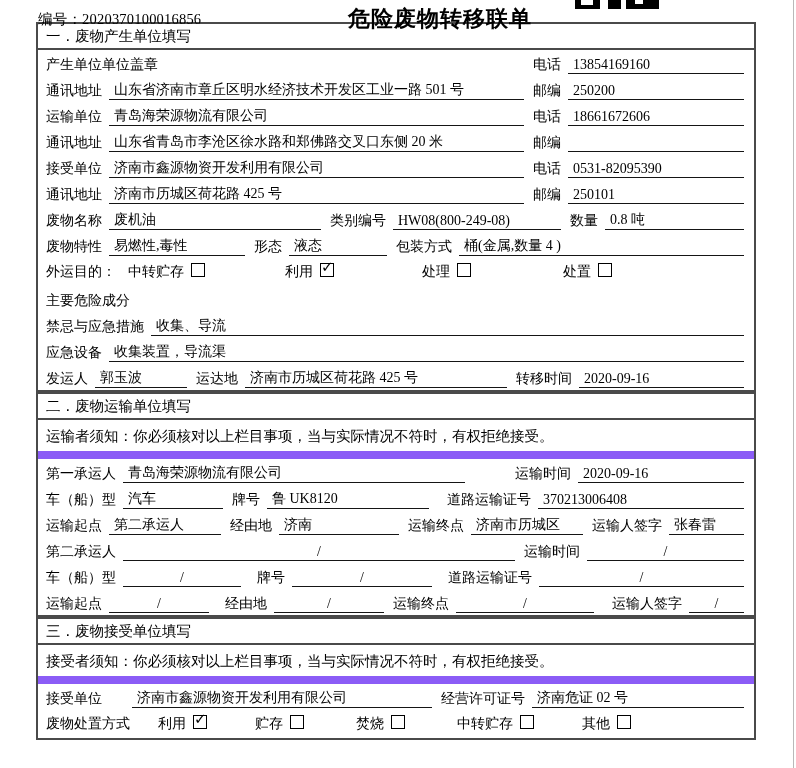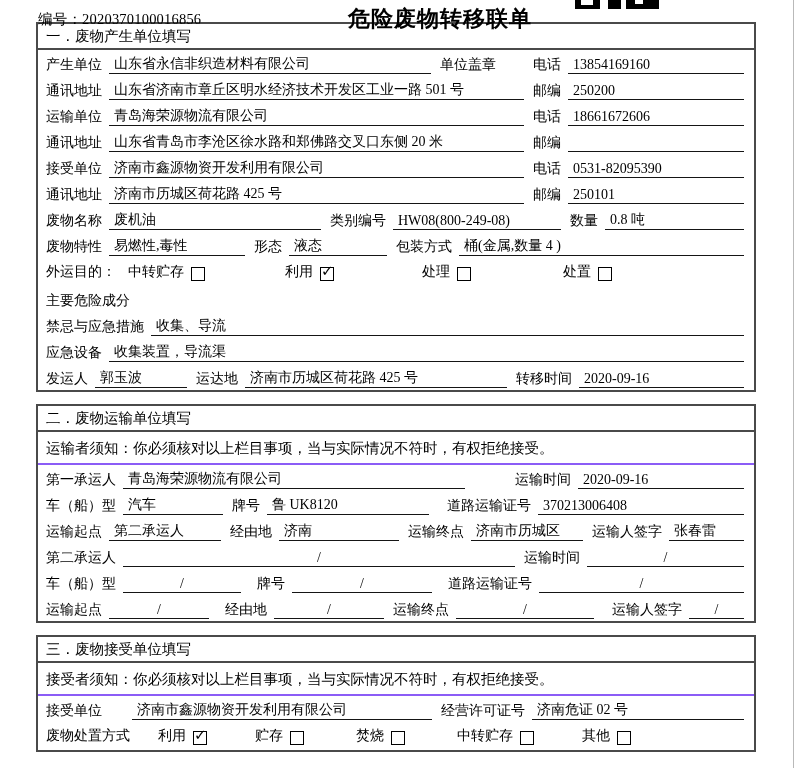--- a/index.html
+++ b/index.html
@@ -21,36 +21,36 @@
   
   .qr{position:absolute;left:575px;top:0;width:86px;height:10px;}
   .qr i{position:absolute;background:#000;top:0;}
   .qr .qa{left:0;width:25px;height:9px;}
   .qr .qa::after{content:"";position:absolute;left:6px;top:0;width:12px;height:5px;background:#fff;}
   .qr .qb{left:33px;width:13px;height:9px;}
   .qr .qc{left:51px;width:33px;height:9px;}
   .qr .qc::after{content:"";position:absolute;left:9px;top:0;width:8px;height:4px;background:#fff;}
   
   .form{margin:0 40px 0 36px;width:720px;}
-  .sec{border:2px solid #4a4a4a;background:#fff;box-sizing:border-box;margin-top:12px;}
+  .sec{border:2px solid #4a4a4a;background:#fff;box-sizing:border-box;margin-top:0;}
   .sec:first-child{margin-top:0;}
   .sec-hd{
     font-family:"DejaVu Sans","Liberation Sans",sans-serif;
     font-weight:400;font-size:14.5px;padding:3px 8px 2px;border-bottom:2px solid #4a4a4a;
   }
-  .notice{padding:7px 8px 5px;border-bottom:2px solid #8b5cf6;font-size:14.5px;}
+  .notice{padding:7px 8px 5px;border-bottom:8px solid #8b5cf6;font-size:14.5px;}
   .row{display:flex;align-items:flex-end;height:24px;padding:0 10px 2px 8px;}
   .row.ctr{align-items:center;padding-top:2px;}
   .lbl{white-space:nowrap;flex:none;}
   .fld{border-bottom:1px solid #151515;padding:0 5px 0;margin-left:7px;white-space:nowrap;overflow:hidden;box-sizing:border-box;}
   .fld.grow{flex:1;}
   .fld + .lbl{margin-left:9px;}
   .slash{text-align:center;}
   .spacer{flex:1;}
-  .opt{display:inline-flex;align-items:flex-end;white-space:nowrap;}
+  .opt{display:inline-flex;align-items:flex-start;white-space:nowrap;}
   .olbl{margin-right:7px;}
   .cb{display:inline-block;width:12px;height:12px;border:1.5px solid #000;position:relative;flex:none;}
   .cb[data-checked="true"]::after{
     content:"\2713";position:absolute;left:0px;top:-6px;font-size:15px;font-weight:700;
     font-family:"DejaVu Sans",sans-serif;
   }
 </style>
 </head>
 <body>
 
@@ -66,21 +66,20 @@
     </div>
 </div>
 
 <div class="form">
 
   <div class="sec">
     <div class="sec-hd">一．废物产生单位填写</div>
 
     <div class="row">
       <span class="lbl">产生单位</span>
-      <span class="fld" style="width:322px">山东省永信非织造材料有限公司</span>
       <span class="lbl">单位盖章</span>
       <span class="spacer"></span>
       <span class="lbl">电话</span>
       <span class="fld" style="width:176px">13854169160</span>
     </div>
 
     <div class="row">
       <span class="lbl">通讯地址</span>
       <span class="fld grow">山东省济南市章丘区明水经济技术开发区工业一路 501 号</span>
       <span class="lbl">邮编</span>

